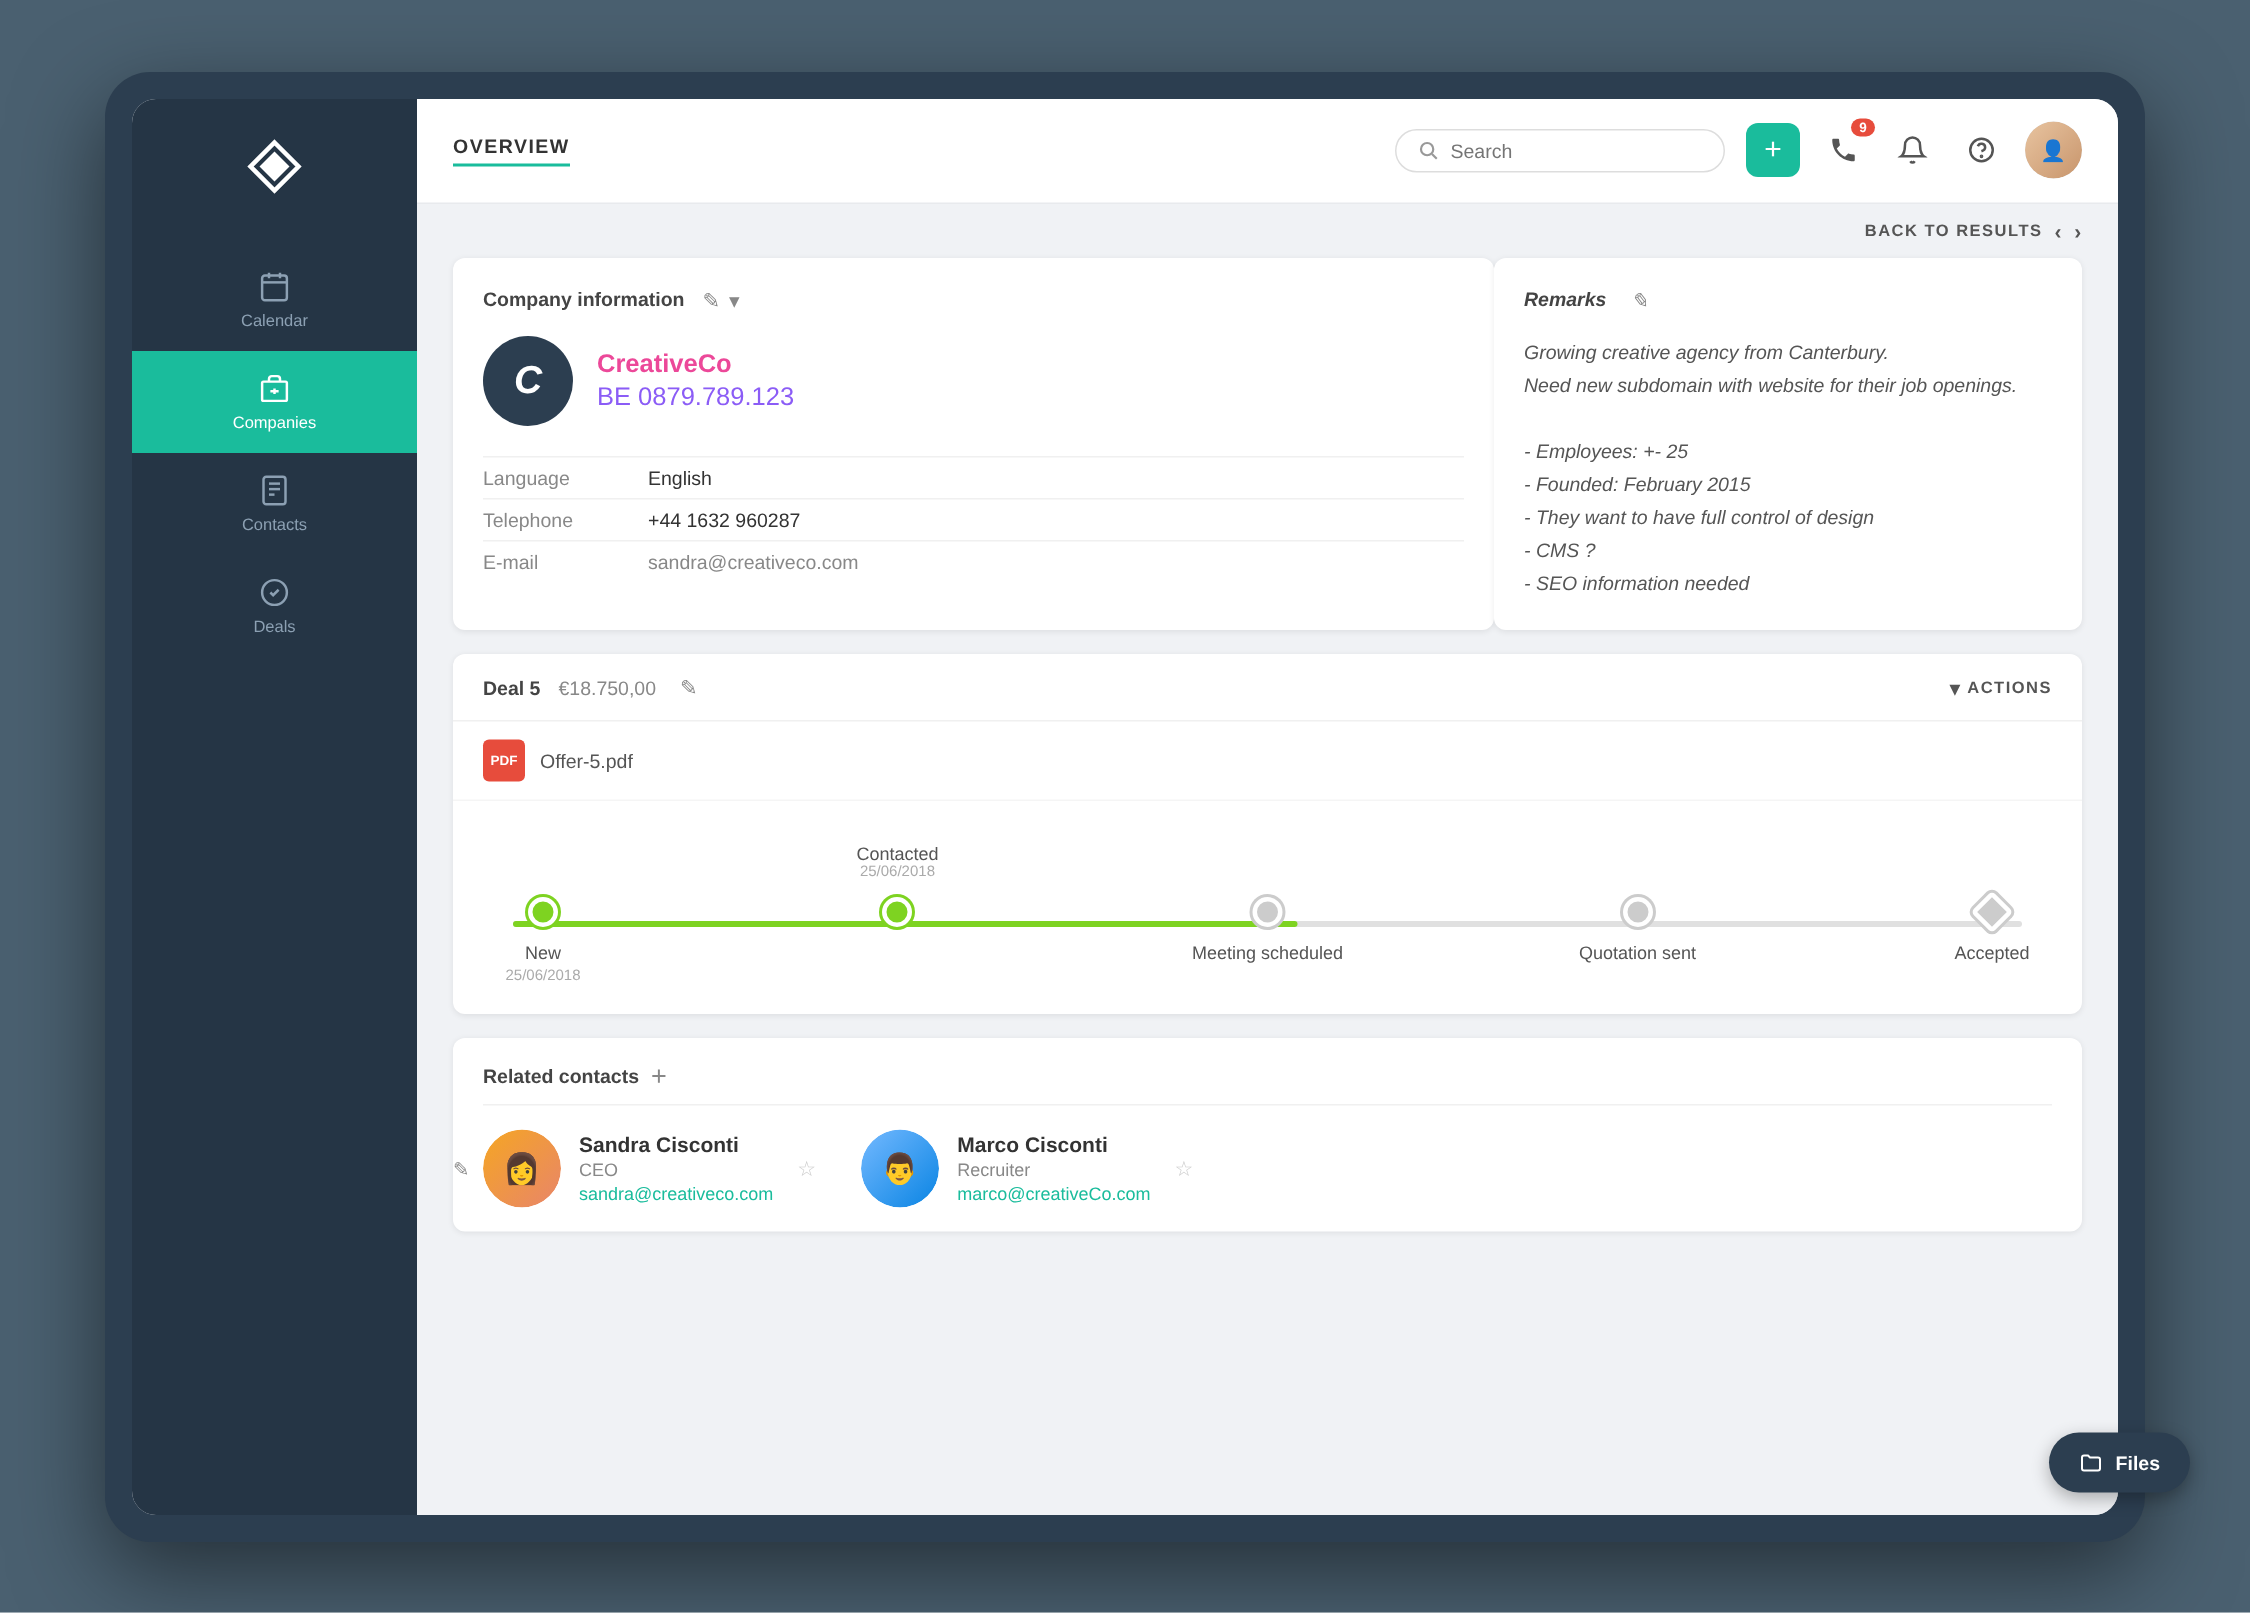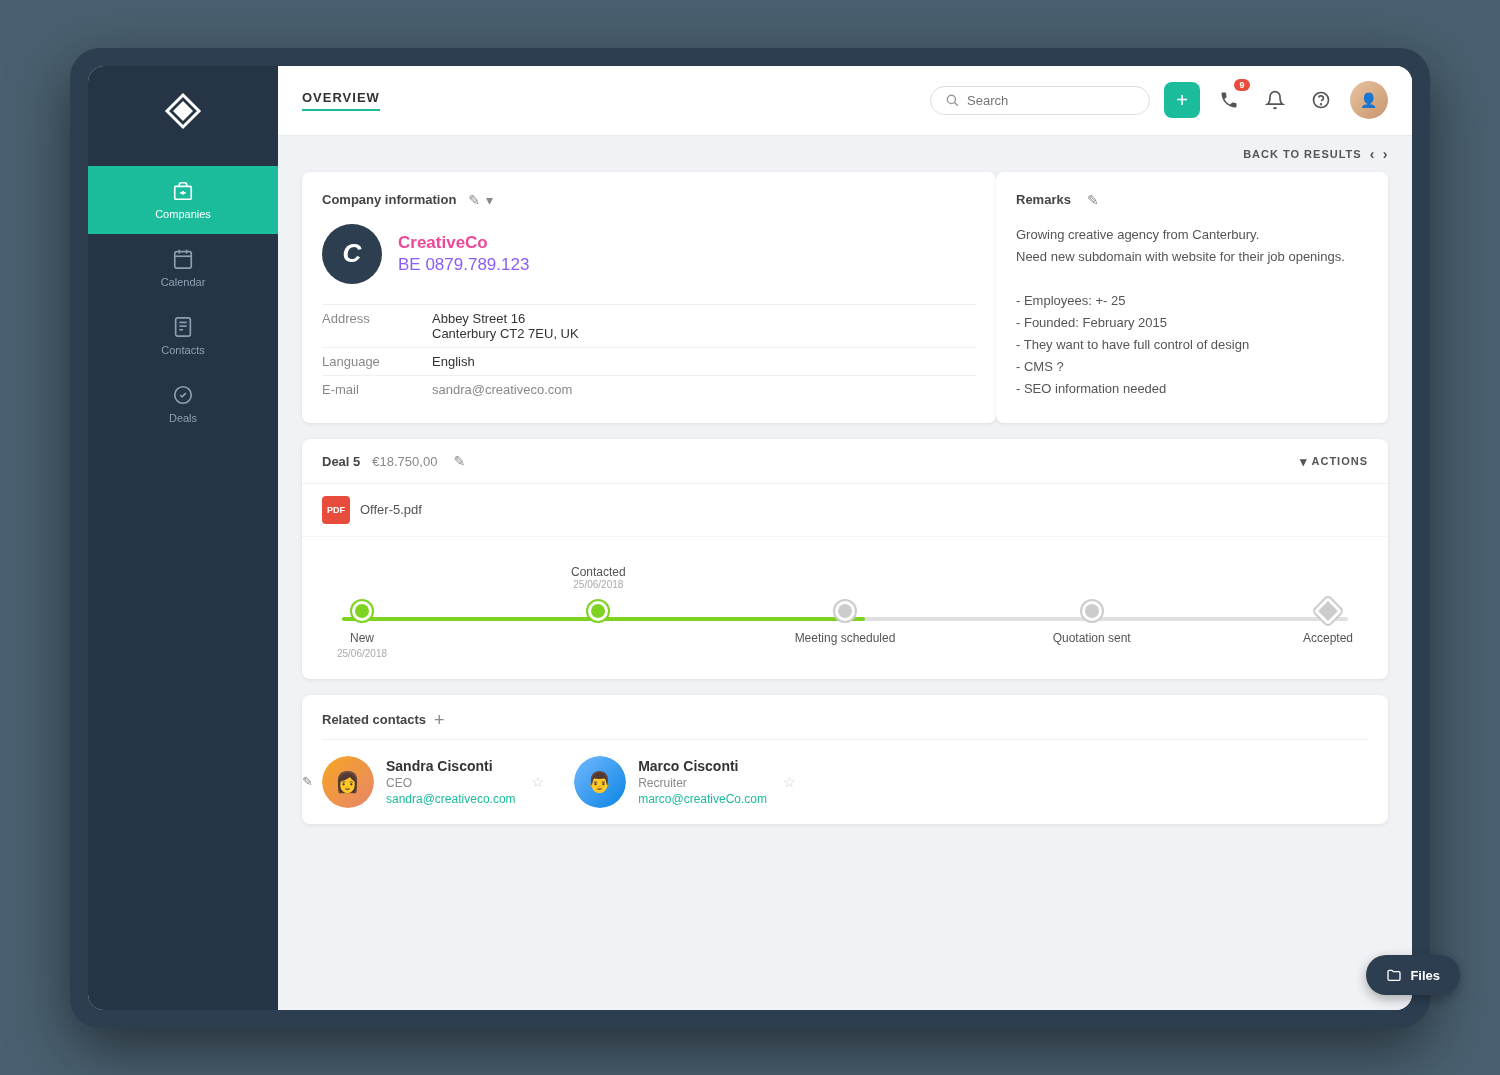--- a/index.html
+++ b/index.html
@@ -328,20 +328,21 @@
       color: #333;
     }
     .info-value.email {
       color: #888;
     }
 
     
     .remarks-card {
       width: 392px;
       flex-shrink: 0;
+      font-style: italic;
     }
     .remarks-text {
       font-size: 13px;
       color: #555;
       line-height: 1.7;
     }
 
     
     .deal-card {
       margin: 0 24px 16px;
@@ -609,37 +610,37 @@
   <div class="device-inner">
 
     <div class="sidebar">
       <div class="sidebar-logo">
         <svg viewBox="0 0 40 40" fill="white">
           <polygon points="20,4 36,20 20,36 4,20" fill="none" stroke="white" stroke-width="3"></polygon>
           <polygon points="20,10 30,20 20,30 10,20" fill="white"></polygon>
         </svg>
       </div>
       <nav class="sidebar-nav">
+        <div class="sidebar-item">
+          <svg viewBox="0 0 24 24" fill="none" stroke="currentColor" stroke-width="1.8">
+            <rect x="3" y="4" width="18" height="18" rx="2"></rect>
+            <line x1="3" y1="9" x2="21" y2="9"></line>
+            <line x1="8" y1="2" x2="8" y2="6"></line>
+            <line x1="16" y1="2" x2="16" y2="6"></line>
+          </svg>
+          <span class="sidebar-item-label">Calendar</span>
+        </div>
         <div class="sidebar-item active">
           <svg viewBox="0 0 24 24" fill="none" stroke="currentColor" stroke-width="1.8">
             <rect x="3" y="7" width="18" height="14" rx="1"></rect>
             <path d="M8 7V5a2 2 0 0 1 2-2h4a2 2 0 0 1 2 2v2"></path>
             <line x1="12" y1="12" x2="12" y2="16"></line>
             <line x1="9" y1="14" x2="15" y2="14"></line>
           </svg>
           <span class="sidebar-item-label">Companies</span>
-        </div>
-        <div class="sidebar-item">
-          <svg viewBox="0 0 24 24" fill="none" stroke="currentColor" stroke-width="1.8">
-            <rect x="3" y="4" width="18" height="18" rx="2"></rect>
-            <line x1="3" y1="9" x2="21" y2="9"></line>
-            <line x1="8" y1="2" x2="8" y2="6"></line>
-            <line x1="16" y1="2" x2="16" y2="6"></line>
-          </svg>
-          <span class="sidebar-item-label">Calendar</span>
         </div>
         <div class="sidebar-item">
           <svg viewBox="0 0 24 24" fill="none" stroke="currentColor" stroke-width="1.8">
             <rect x="4" y="2" width="16" height="20" rx="2"></rect>
             <line x1="8" y1="7" x2="16" y2="7"></line>
             <line x1="8" y1="11" x2="16" y2="11"></line>
             <line x1="8" y1="15" x2="12" y2="15"></line>
           </svg>
           <span class="sidebar-item-label">Contacts</span>
         </div>
@@ -714,30 +715,27 @@
               <div class="company-logo">
                 <span>C</span>
               </div>
               <div>
                 <div class="company-name">CreativeCo</div>
                 <div class="company-vat">BE 0879.789.123</div>
               </div>
             </div>
             <table class="info-table">
               <tbody>
-                  <tr>
-                <td class="info-label">Address</td>
-                <td class="info-value">
-                  <span>Abbey Street 16</span><br>
-                  <span>Canterbury CT2 7EU, UK</span>
-                </td>
-              </tr>
               <tr>
                 <td class="info-label">Language</td>
                 <td class="info-value">English</td>
+              </tr>
+              <tr>
+                <td class="info-label">Telephone</td>
+                <td class="info-value">+44 1632 960287</td>
               </tr>
               <tr>
                 <td class="info-label">E-mail</td>
                 <td class="info-value email">sandra@creativeco.com</td>
               </tr>
             </tbody>
               </table>
           </div>
 
           <div class="card remarks-card">

